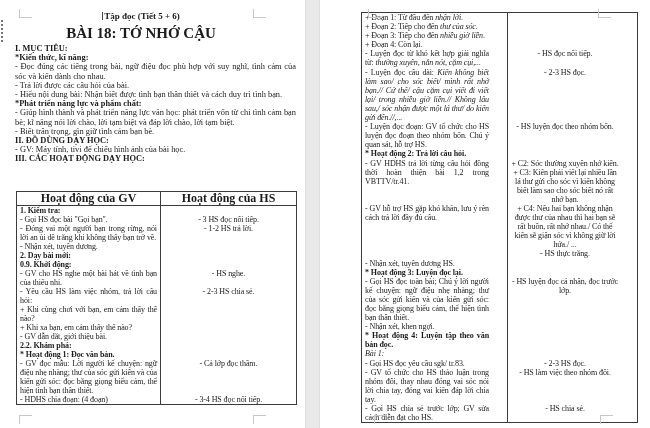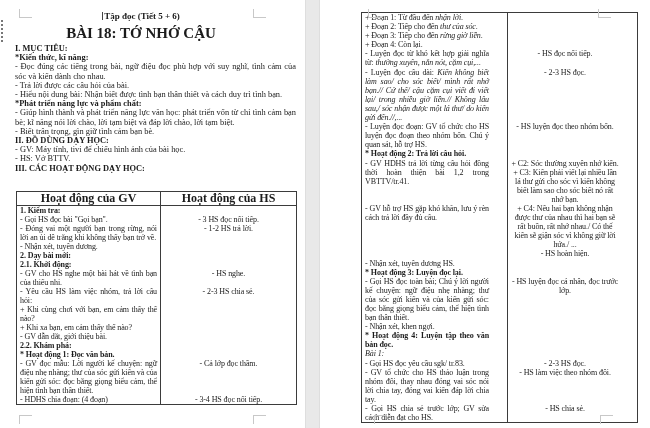--- a/index.html
+++ b/index.html
@@ -58,21 +58,20 @@
       <p><span class="b">I. MỤC TIÊU:</span></p>
       <p><span class="b">*Kiến thức, kĩ năng:</span></p>
       <p><span>- Đọc đúng các tiếng trong bài, ngữ điệu đọc phù hợp với suy nghĩ, tình cảm của sóc và kiến dành cho nhau.</span></p>
       <p><span>- Trả lời được các câu hỏi của bài.</span></p>
       <p><span>- Hiểu nội dung bài: Nhận biết được tình bạn thân thiết và cách duy trì tình bạn.</span></p>
       <p><span class="b">*Phát triển năng lực và phẩm chất:</span></p>
       <p><span>- Giúp hình thành và phát triển năng lực văn học: phát triển vốn từ chỉ tình cảm bạn bè; kĩ năng nói lời chào, lời tạm biệt và đáp lời chào, lời tạm biệt.</span></p>
       <p><span>- Biết trân trọng, gìn giữ tình cảm bạn bè.</span></p>
       <p><span class="b">II. ĐỒ DÙNG DẠY HỌC:</span></p>
       <p><span>- GV: Máy tính, tivi để chiếu hình ảnh của bài học.</span></p>
-      <p><span>- HS: Vở BTTV.</span></p>
       <p><span class="b">III. CÁC HOẠT ĐỘNG DẠY HỌC:</span></p>
     </div>
   <table class="acttable" id="tableLeft">
     <colgroup>
         <col style="width:144px">
         <col style="width:136px">
       </colgroup>
     <thead>
       <tr>
         <th>Hoạt động của GV</th>
@@ -109,21 +108,21 @@
           <td class="hs"></td>
         </tr>
         <tr>
           <td class="gv">
             <p><span class="b">2. Dạy bài mới:</span></p>
           </td>
           <td class="hs"></td>
         </tr>
         <tr>
           <td class="gv">
-            <p><span class="b">2.1. Khởi động:</span></p>
+            <p><span class="b">0.9. Khởi động:</span></p>
           </td>
           <td class="hs"></td>
         </tr>
         <tr>
           <td class="gv">
             <p><span>- GV cho HS nghe một bài hát về tình bạn của thiếu nhi.</span></p>
           </td>
           <td class="hs">
             <p><span>- HS nghe.</span></p>
           </td>
@@ -202,21 +201,21 @@
           <td class="hs"></td>
         </tr>
         <tr>
           <td class="gv">
             <p><span>+ Đoạn 2: Tiếp cho đến </span><span class="i">thư của sóc</span><span>.</span></p>
           </td>
           <td class="hs"></td>
         </tr>
         <tr>
           <td class="gv">
-            <p><span>+ Đoạn 3: Tiếp cho đến </span><span class="i">rừng giờ liền</span><span>.</span></p>
+            <p><span>+ Đoạn 3: Tiếp cho đến </span><span class="i">nhiều giờ liền</span><span>.</span></p>
           </td>
           <td class="hs"></td>
         </tr>
         <tr>
           <td class="gv">
             <p><span>+ Đoạn 4: Còn lại.</span></p>
           </td>
           <td class="hs"></td>
         </tr>
         <tr>
@@ -257,21 +256,21 @@
             <p><span>+ C2: Sóc thường xuyên nhớ kiến.</span></p>
             <p><span>+ C3: Kiến phải viết lại nhiều lần lá thư gửi cho sóc vì kiến không biết làm sao cho sóc biết nó rất nhớ bạn.</span></p>
           </td>
         </tr>
         <tr>
           <td class="gv">
             <p><span>- GV hỗ trợ HS gặp khó khăn, lưu ý rèn cách trả lời đầy đủ câu.</span></p>
           </td>
           <td class="hs">
             <p><span>+ C4: Nếu hai bạn không nhận được thư của nhau thì hai bạn sẽ rất buồn, rất nhớ nhau./ Có thể kiến sẽ giận sóc vì không giữ lời hứa./ ...</span></p>
-            <p><span>- HS hoàn hiện.</span></p>
+            <p><span>- HS thực trắng.</span></p>
           </td>
         </tr>
         <tr>
           <td class="gv">
             <p><span>- Nhận xét, tuyên dương HS.</span></p>
           </td>
           <td class="hs"></td>
         </tr>
         <tr>
           <td class="gv">

